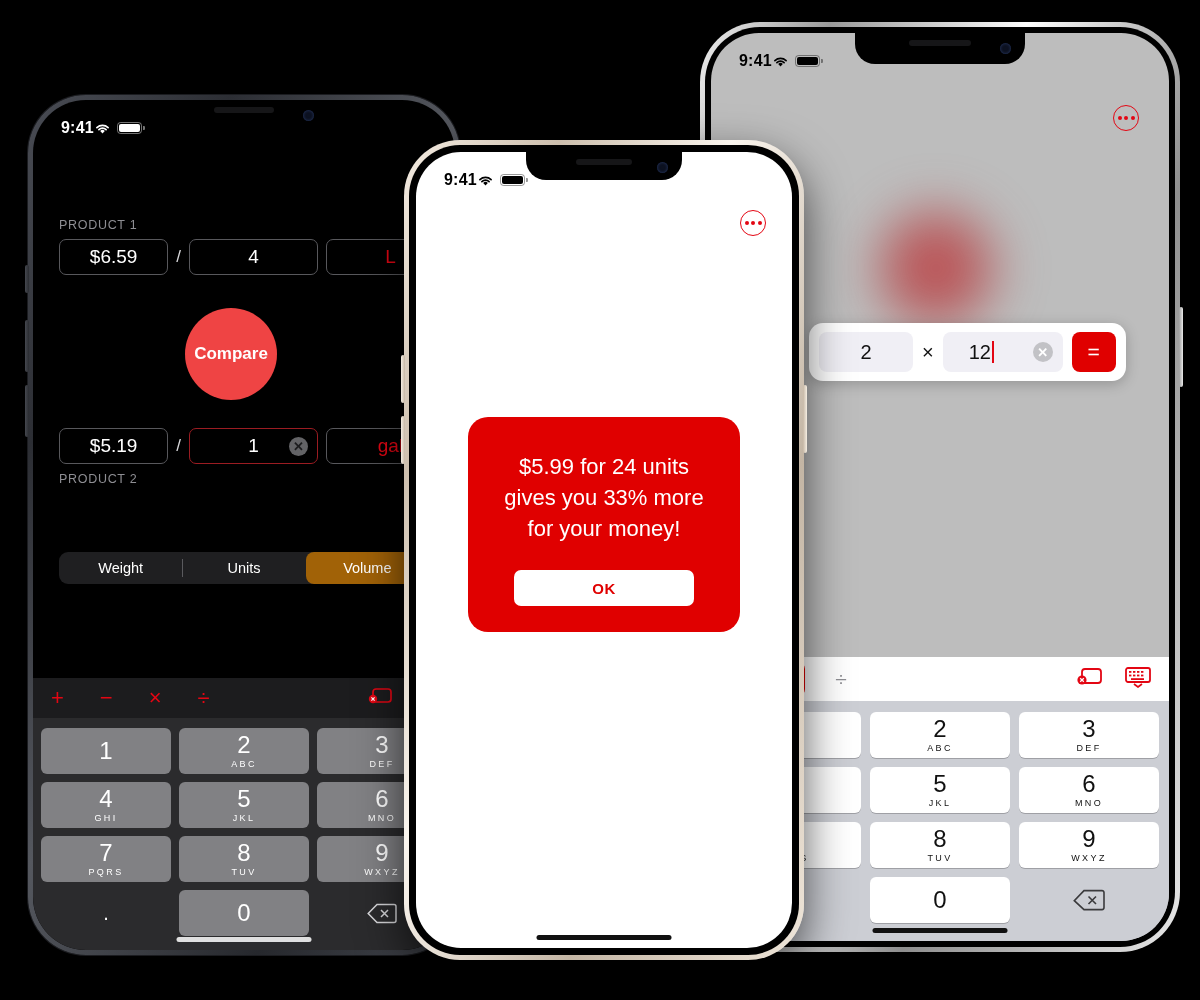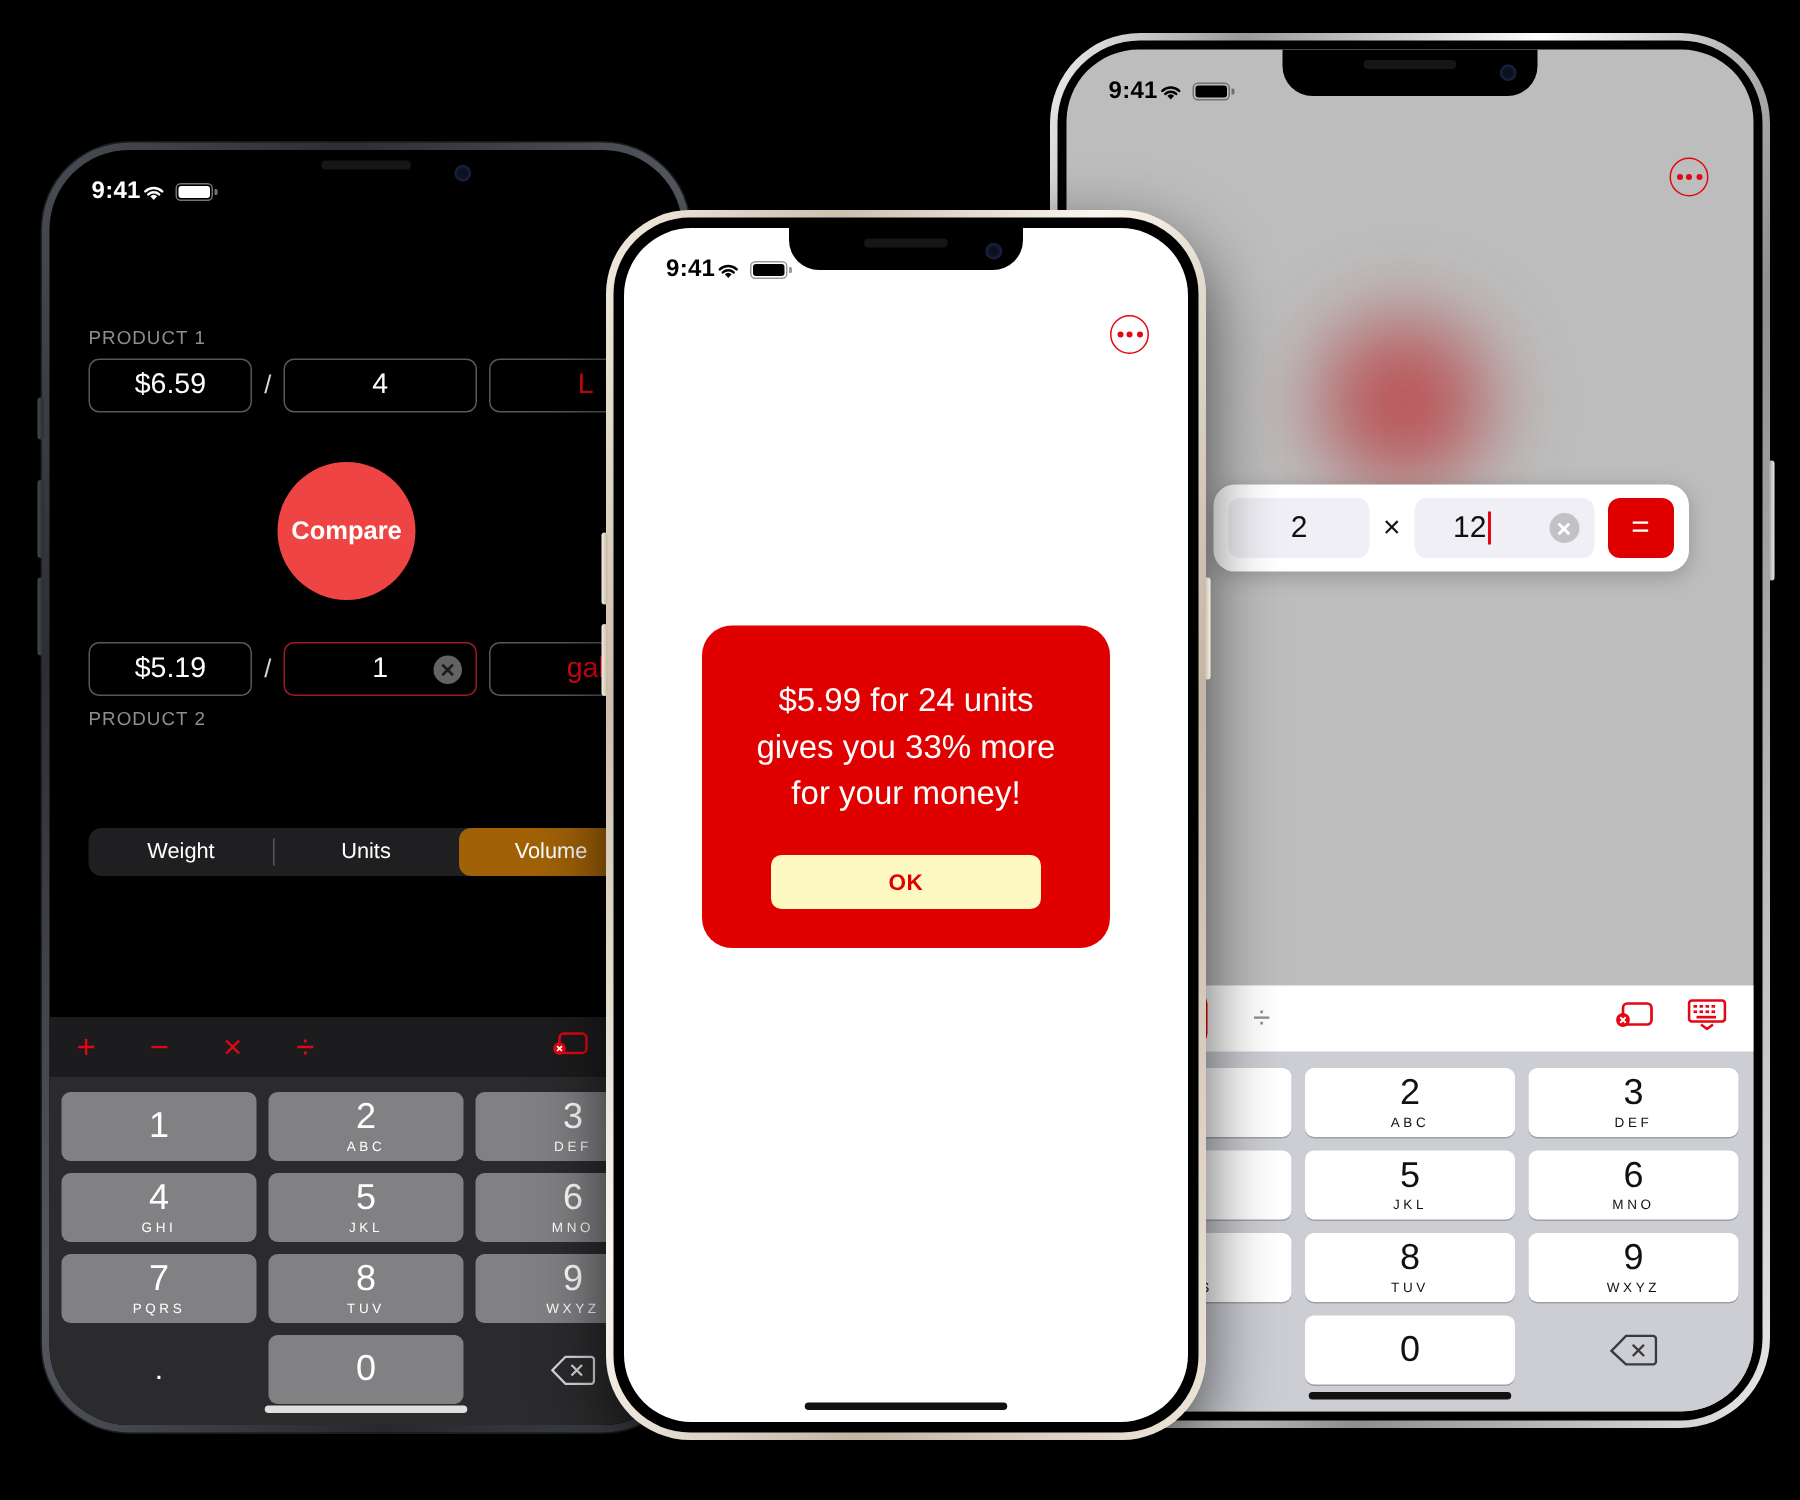--- a/index.html
+++ b/index.html
@@ -85,21 +85,21 @@
     background:linear-gradient(115deg,#f4ece2 0%,#cdbfae 20%,#fbf6ef 42%,#c3b5a4 70%,#efe6da 100%);
     padding:5px; z-index:20; box-shadow:0 18px 46px rgba(0,0,0,.65); border-radius:56px; }
   #phoneCenter .inner-black { position:absolute; inset:5px; background:#000; border-radius:51px; }
   #phoneCenter .screen { inset:12px; background:#fff; border-radius:45px; }
   #phoneCenter .notch { width:156px; height:28px; }
   #phoneCenter .notch .spk { width:56px; }
 
   .modal { position:absolute; left:50%; transform:translateX(-50%); width:272px;
     background:#E00000; border-radius:20px; padding:34px 24px 26px 24px; text-align:center; z-index:9; }
   .modal .msg { color:#fff; font-size:22px; line-height:31px; }
-  .modal .ok { margin:26px auto 0 auto; width:180px; height:36px; background:#fef9c3;
+  .modal .ok { margin:26px auto 0 auto; width:180px; height:36px; background:#ffffff;
     border-radius:7px; color:#E00000; font-size:15px; font-weight:bold;
     display:flex; align-items:center; justify-content:center; letter-spacing:.4px; }
 
   
   #phoneRight { left:700px; top:22px; width:480px; height:930px;
     background:linear-gradient(110deg,#f0f0f0 0%,#9a9a9a 16%,#fdfdfd 40%,#8e8e8e 66%,#e8e8e8 100%);
     padding:5px; border-radius:60px; }
   #phoneRight .inner-black { position:absolute; inset:5px; background:#000; border-radius:55px; }
   #phoneRight .screen { inset:11px; background:#bdbdbd; border-radius:48px; }
   #phoneRight .notch { width:170px; height:31px; }

